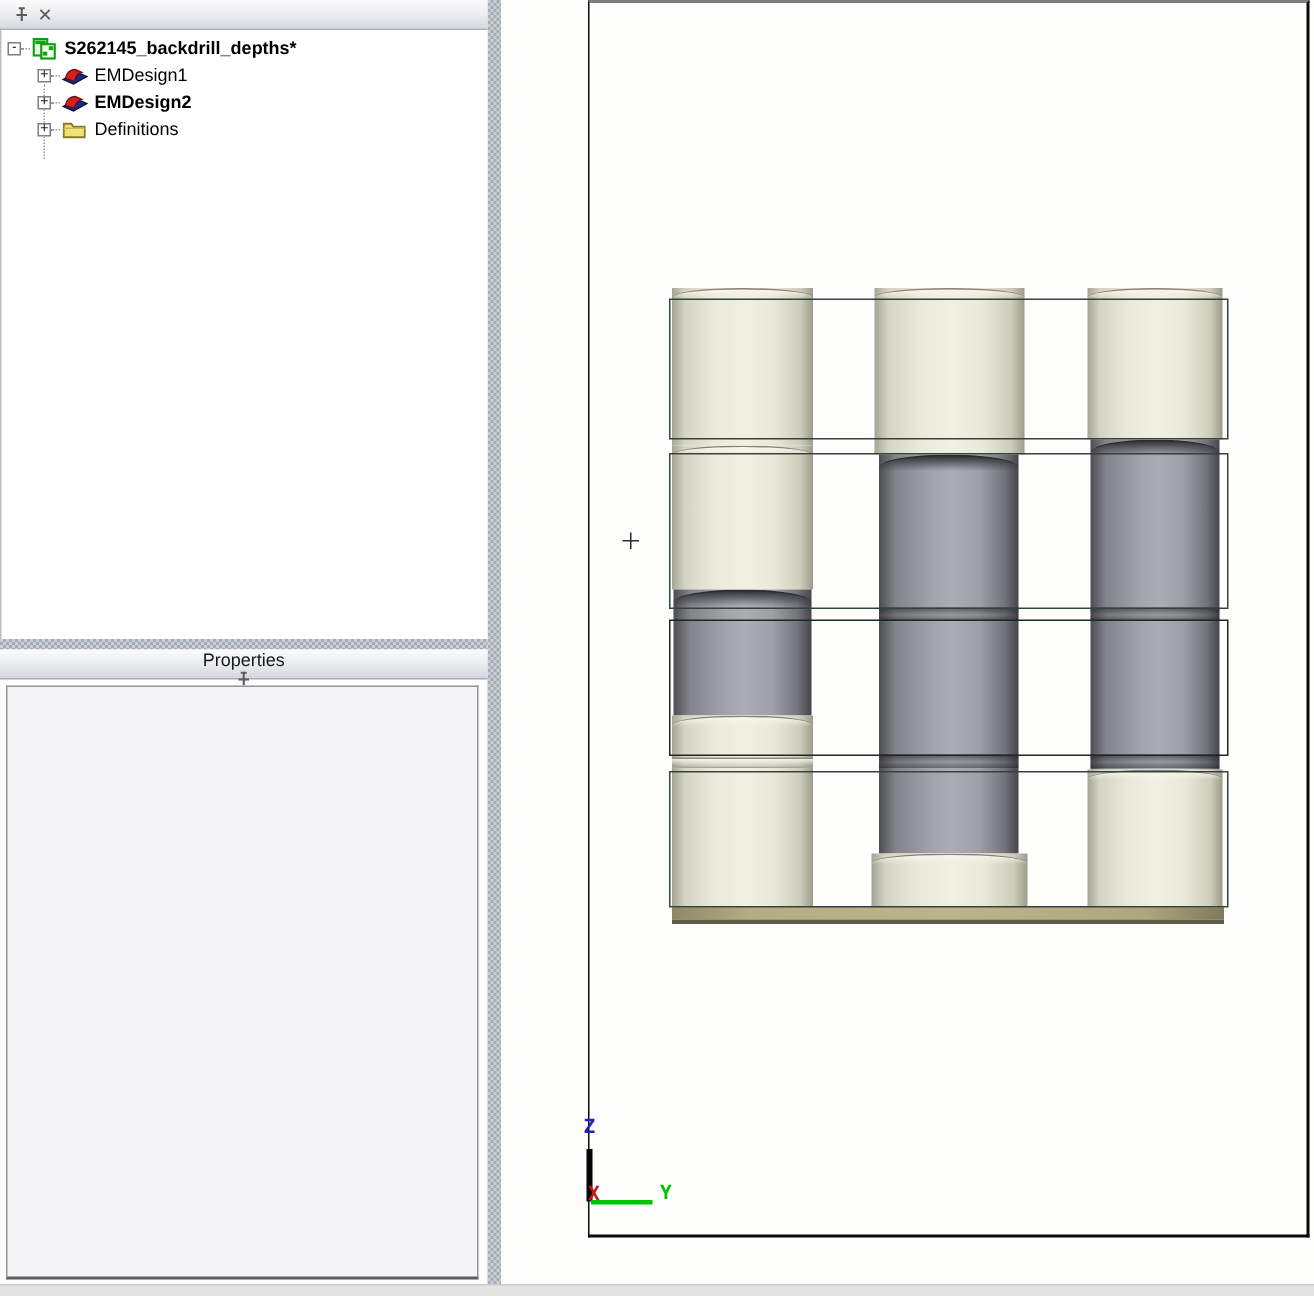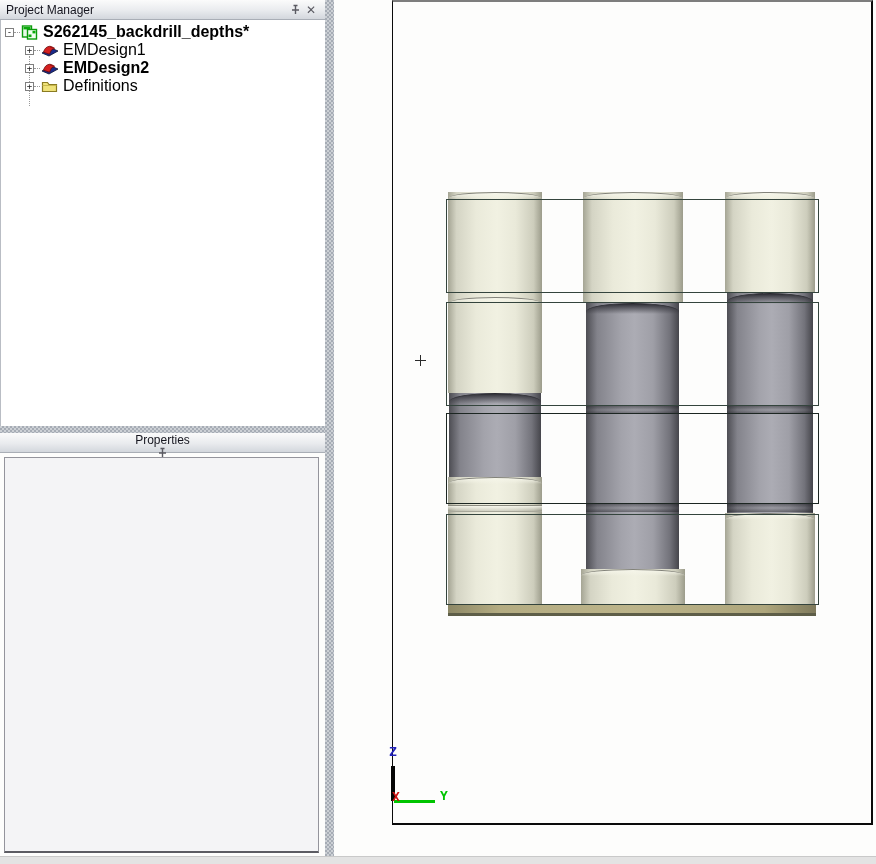--- a/index.html
+++ b/index.html
@@ -33,21 +33,21 @@
     border-left:1px dotted #9a9a9a;
   }
   .tree-row { position:absolute; height:16px; display:flex; align-items:center; white-space:nowrap; }
   .expander {
     width:9px; height:9px; background:#fff; border:1px solid #7f7f7f;
     font-size:9px; line-height:7px; text-align:center; color:#222;
     font-family:"DejaVu Sans Mono", monospace; flex:0 0 auto;
   }
   .tree-stub { width:6px; height:1px; border-top:1px dotted #9a9a9a; flex:0 0 auto; }
   .tree-icon { width:17px; height:14px; margin:0 3px 0 1px; flex:0 0 auto; }
-  .tree-label { font-size:16px; color:#000; padding:0 2px; }
+  .tree-label { font-size:12px; color:#000; padding:0 2px; }
   .tree-label.bold { font-weight:bold; }
   #props-content {
     position:absolute; left:4px; top:457px; width:315px; height:396px;
     background:#f4f4f6;
     border:1px solid #94949c; border-bottom:2px solid #5c5c63;
   }
   #bottom-strip {
     position:absolute; left:0; top:856px; width:876px; height:8px;
     background:#e3e3e3; border-top:1px solid #c9c9c9;
   }
@@ -94,21 +94,20 @@
   #axis-y-bar { position:absolute; height:3px; background:#00d800; }
   .axis-label { position:absolute; font-family:"DejaVu Sans Mono", monospace; font-size:13px; font-weight:bold; }
 </style>
 </head>
 <body>
 
 <div class="dither" style="left:325px; top:0; width:9px; height:856px;"></div>
 <div class="dither" style="left:0; top:426px; width:325px; height:7px;"></div>
 
 <div class="panel-titlebar" style="top:0;">
-  <span class="panel-title">Project Manager</span>
   <span class="tb-btn">
     <svg width="11" height="11" viewBox="0 0 11 11">
         <g stroke="#5a5a62" stroke-width="1.4" fill="none">
       <path d="M3.5 1.5 h4 M5.5 1.5 v4 M2 6 h7 M5.5 6 v4"></path>
         </g>
       </svg>
   </span>
   <span class="tb-btn" style="font-size:12px;">✕</span>
 </div>
 <div id="pm-tree">

